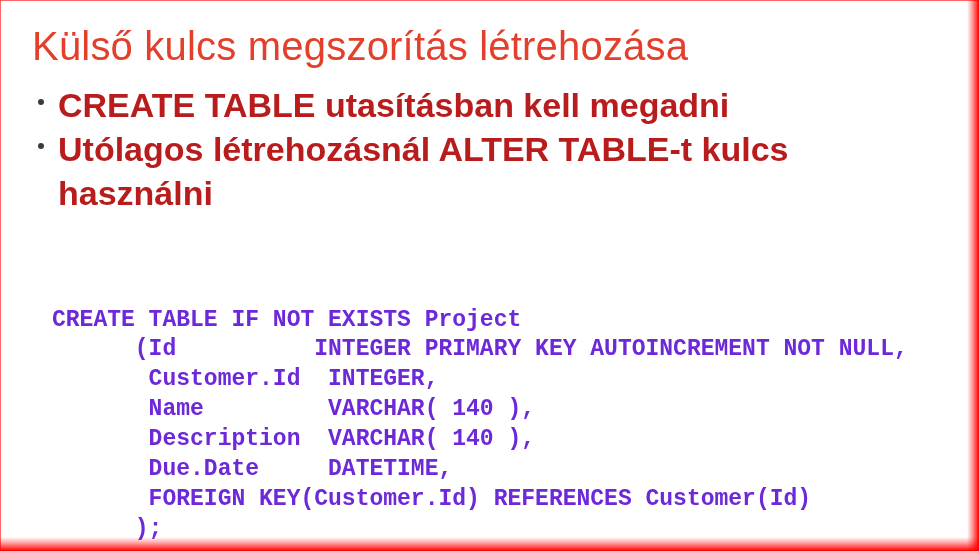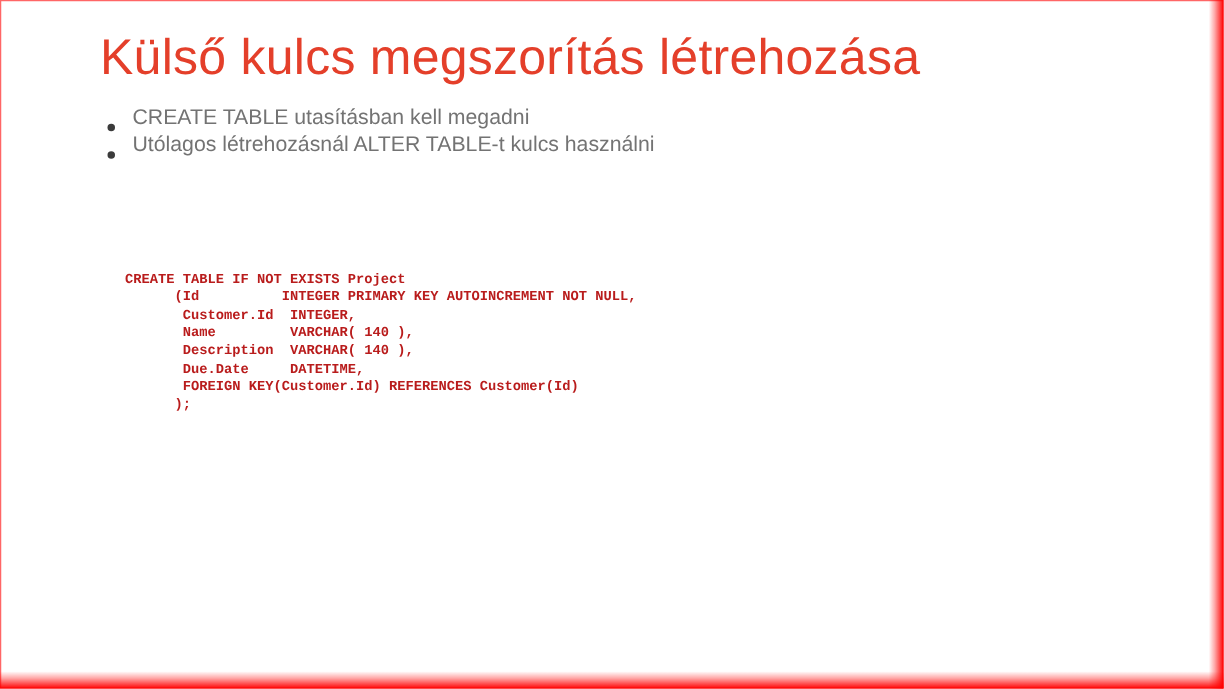--- a/index.html
+++ b/index.html
@@ -28,55 +28,54 @@
       background: linear-gradient(180deg, rgba(255,0,0,0) 0%, rgba(255,0,0,0.35) 40%, #ff0000 100%);
     }
     .outline {
       position: absolute;
       inset: 0;
       border: 1px solid rgba(255,0,0,0.6);
       pointer-events: none;
     }
     .content {
       padding: 24px 60px 0 32px;
-      margin-left: 48px;
     }
     .title {
       color: #e43f2a;
       font-size: 40px;
       font-weight: 300;
       letter-spacing: 0.2px;
       margin-bottom: 14px;
     }
     .bullets {
       list-style: none;
       padding-left: 26px;
       margin-bottom: 90px;
     }
     .bullets li {
       position: relative;
-      color: #737373;
-      font-size: 17px;
-      font-weight: 400;
+      color: #b91c1c;
+      font-size: 34px;
+      font-weight: 700;
       line-height: 1.3;
     }
     .bullets li::before {
       content: "";
       position: absolute;
       left: -20px;
       top: 16px;
       width: 6px;
       height: 6px;
       background: #3b3b3b;
       border-radius: 50%;
     }
     .code-block {
       font-family: Consolas, "Courier New", monospace;
-      color: #b91c1c;
-      font-size: 11px;
+      color: #6d28d9;
+      font-size: 23px;
       line-height: 1.3;
       font-weight: 600;
       white-space: pre;
       padding-left: 20px;
     }
   </style>
 </head>
 <body>
 
 <div class="outline"></div>

